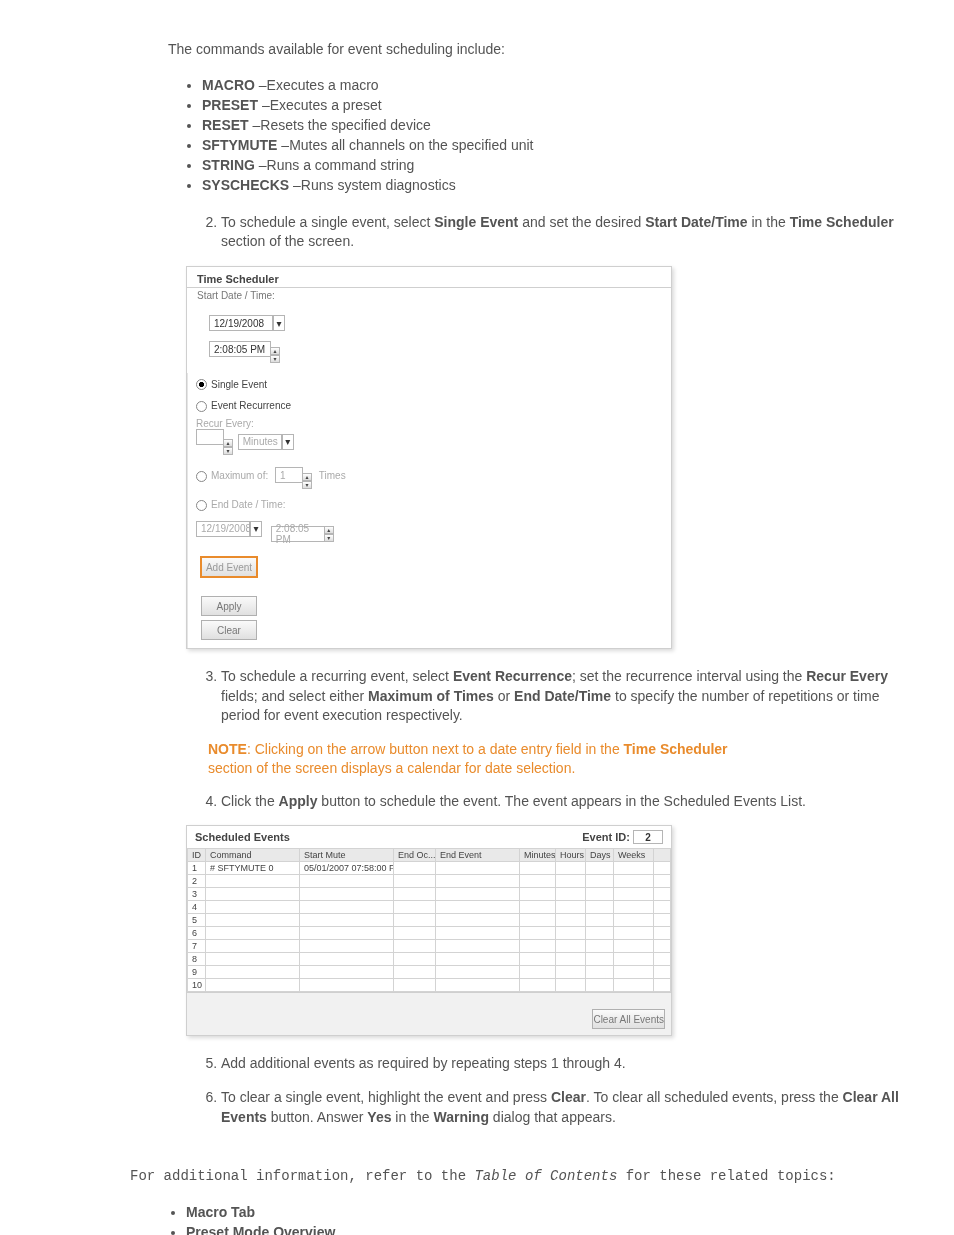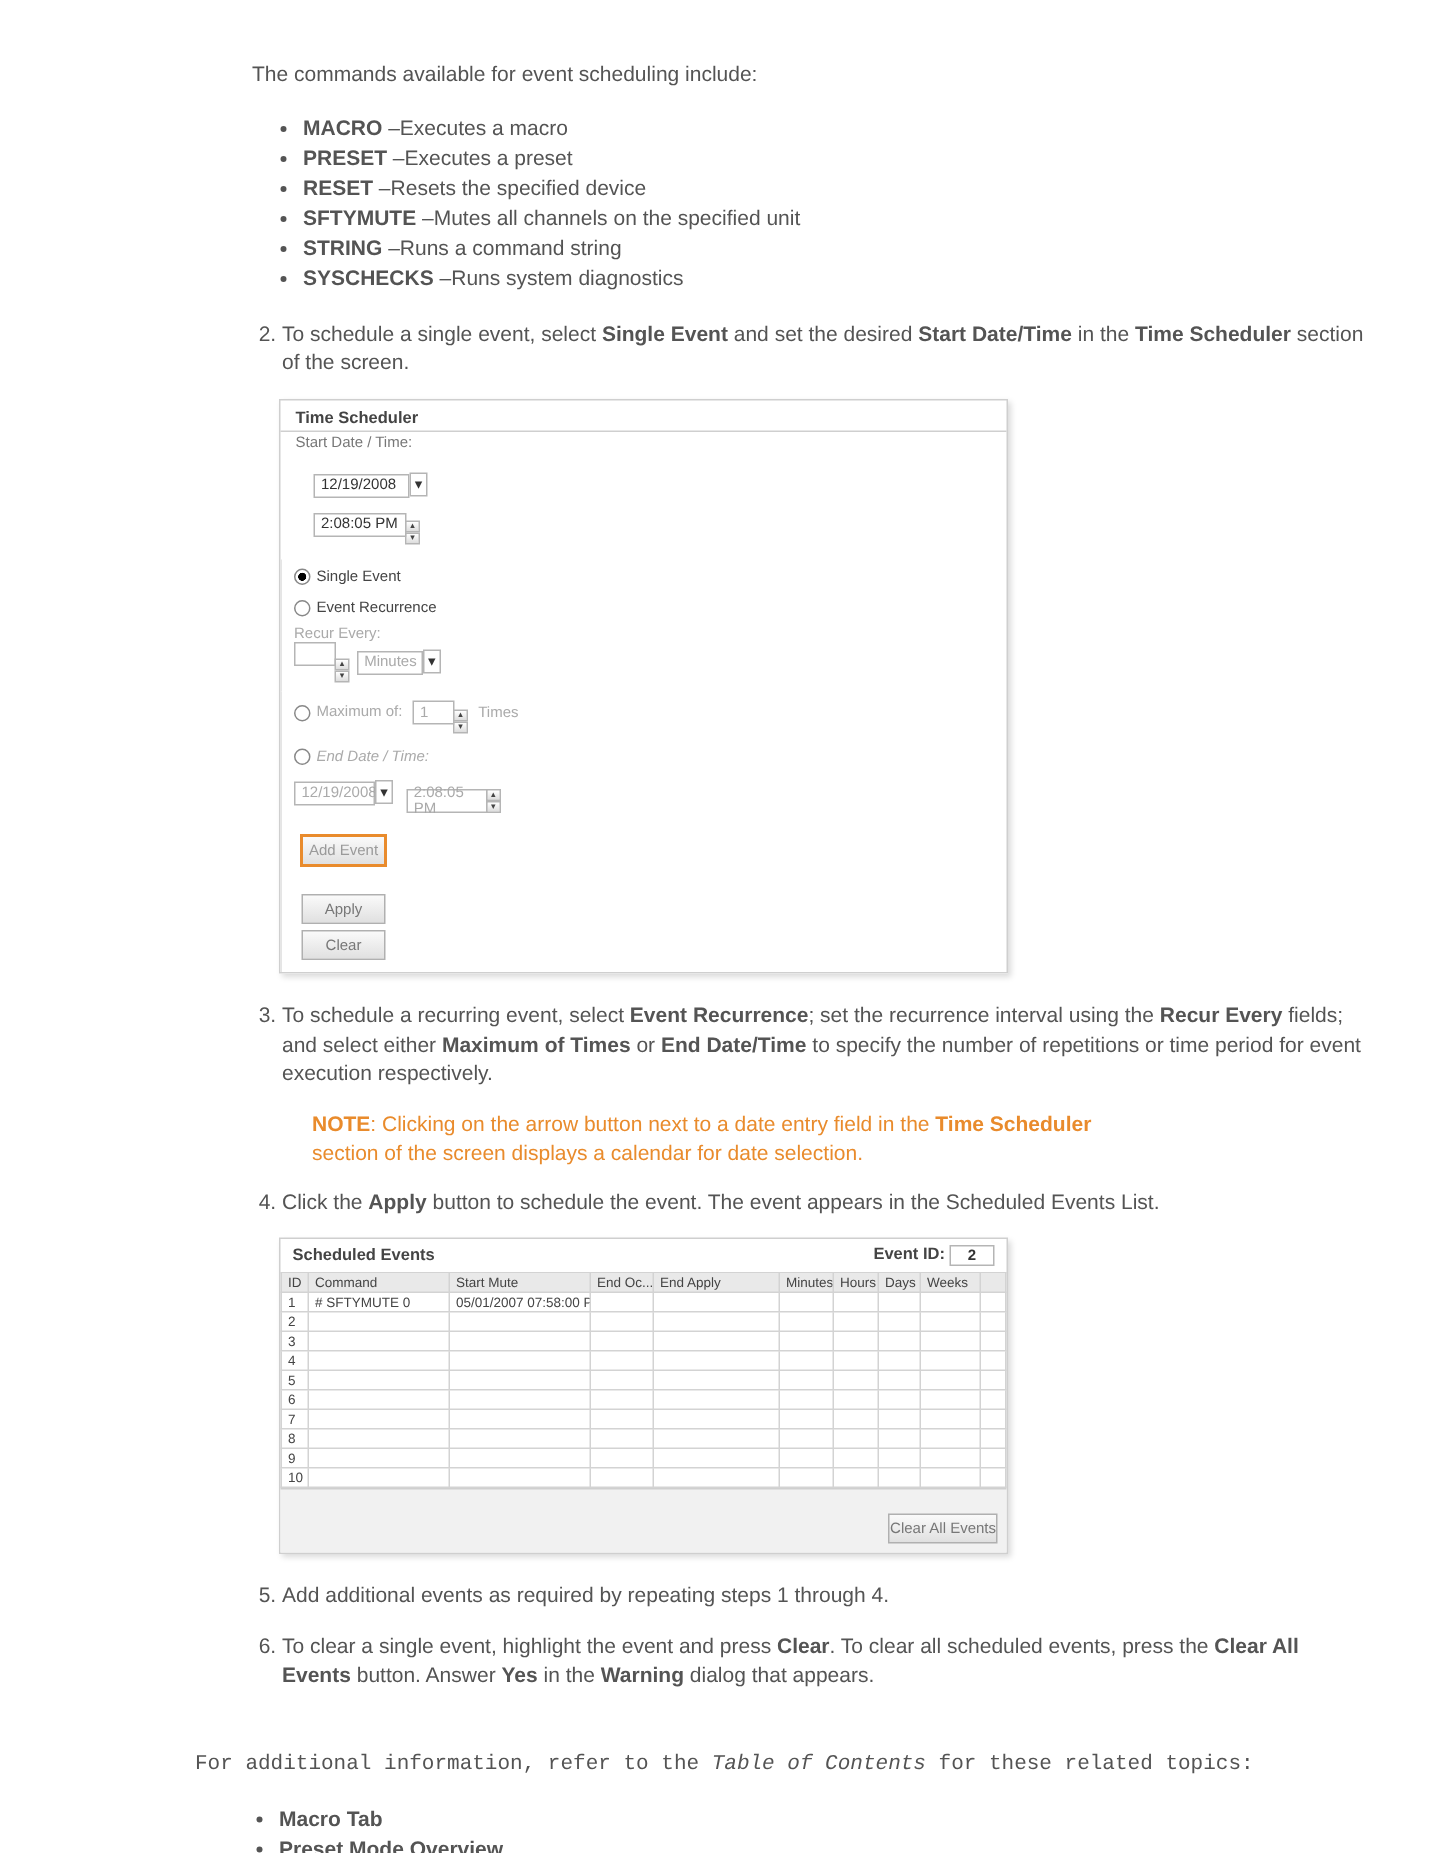--- a/index.html
+++ b/index.html
@@ -12,21 +12,21 @@
   }
   .page{
     width:780px;
     margin-left:130px;
     margin-right:auto;
     padding:40px 0 0 0;
   }
   p{margin:0 0 18px 0; line-height:1.35;}
   .indent-left{margin-left:38px;}
   ol{padding-left:58px; margin:0;}
-  ol > li{margin-bottom:14px; line-height:1.4;}
+  ol > li{margin-bottom:14px; line-height:1.4;margin-left:33px;}
   .cmd-list{list-style:disc; padding-left:72px; margin:6px 0 20px 0;}
   .cmd-list li{margin-bottom:4px;}
   b{color:#545454; font-weight:bold;}
   .note-block{
     margin:14px 0 14px 78px;
     max-width:565px;
     color:#e98b2c;
     line-height:1.35;
   }
   .note-block2{
@@ -192,21 +192,21 @@
       </div>
       <div class="col" style="width:160px;">
         <div>
           <span class="radio lbl-dim"></span><span class="lbl-dim">Maximum of:</span>
           <span class="field lbl-dim" style="width:28px;margin-left:4px;">1</span><span class="spinner">
               <span>▴</span>
               <span>▾</span>
             </span>
           <span class="lbl-dim" style="margin-left:4px;">Times</span>
         </div>
-        <div style="margin-top:10px;font-style:italic;">
+        <div style="margin-top:10px;">
           <span class="radio lbl-dim"></span><span class="lbl-dim">End Date / Time:</span>
         </div>
         <div style="margin-top:10px;">
           <span class="field lbl-dim" style="width:54px;">12/19/2008</span><span class="field" style="width:12px;justify-content:center;">▾</span>
           <span class="field lbl-dim" style="width:54px;margin-left:6px;">2:08:05 PM</span><span class="spinner">
               <span>▴</span>
               <span>▾</span>
             </span>
         </div>
       </div>
@@ -255,21 +255,21 @@
           <col style="width:28px">
           <col style="width:40px">
           <col>
       </colgroup>
       <tbody>
           <tr>
         <th>ID</th>
             <th>Command</th>
             <th>Start Mute</th>
             <th>End Oc...</th>
-            <th>End Apply</th>
+            <th>End Event</th>
             <th>Minutes</th>
             <th>Hours</th>
             <th>Days</th>
             <th>Weeks</th>
             <th></th>
       </tr>
       <tr>
         <td>1</td>
             <td># SFTYMUTE 0</td>
             <td>05/01/2007 07:58:00 PM</td>

